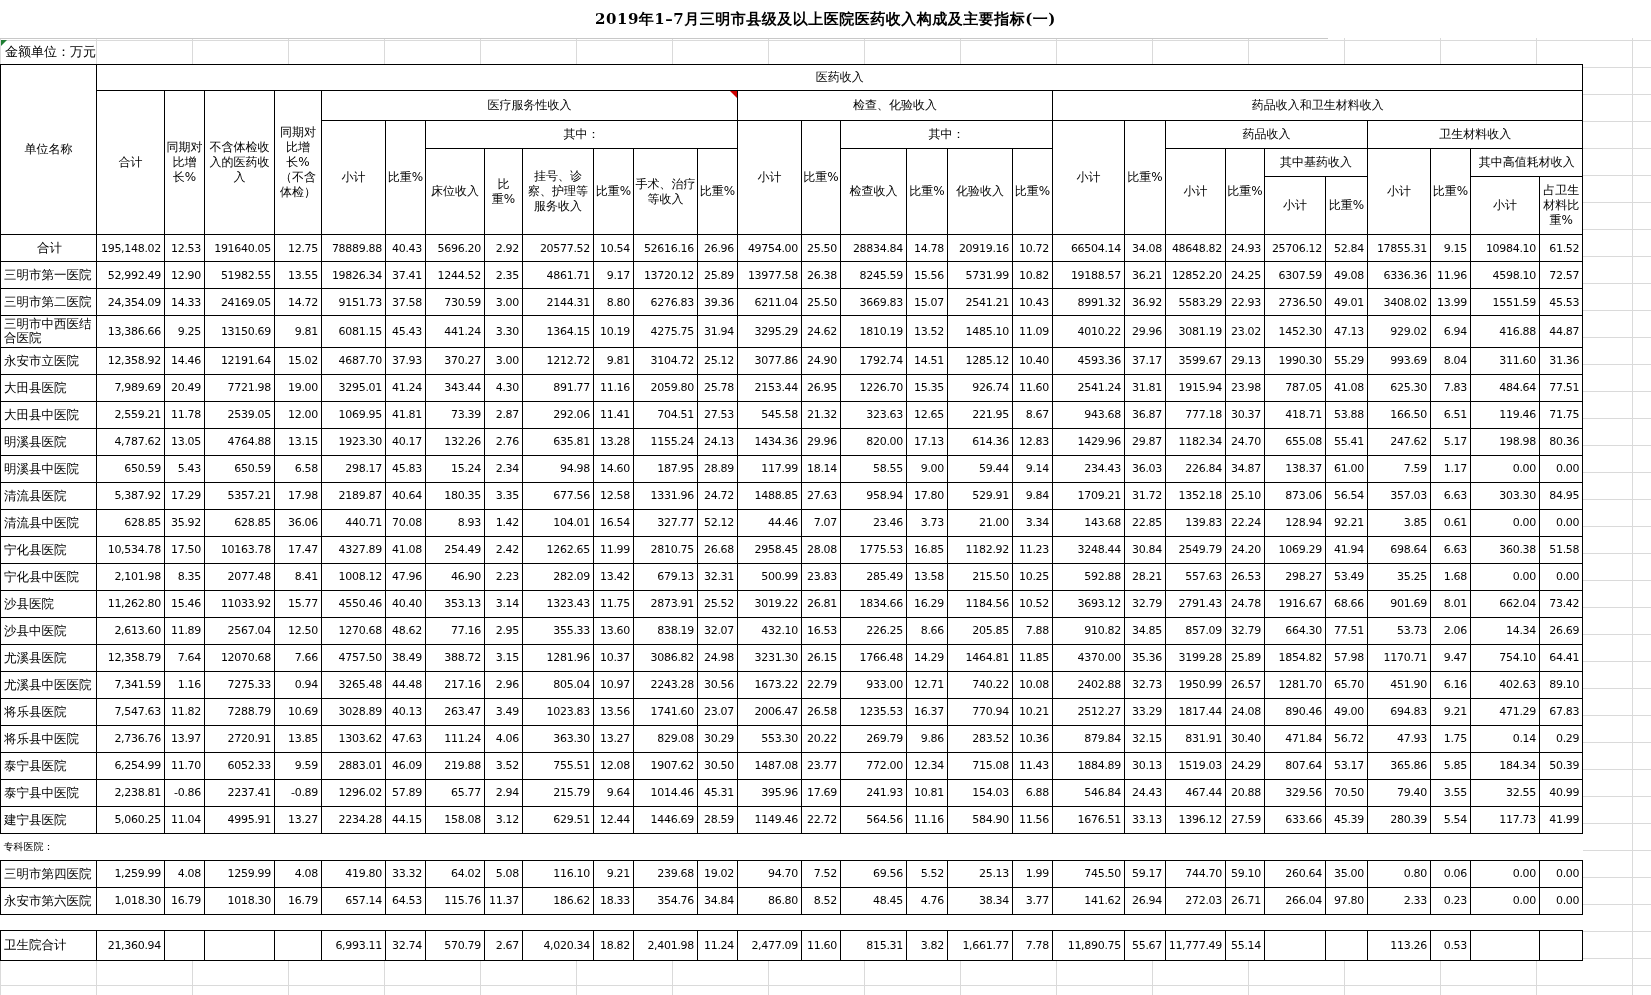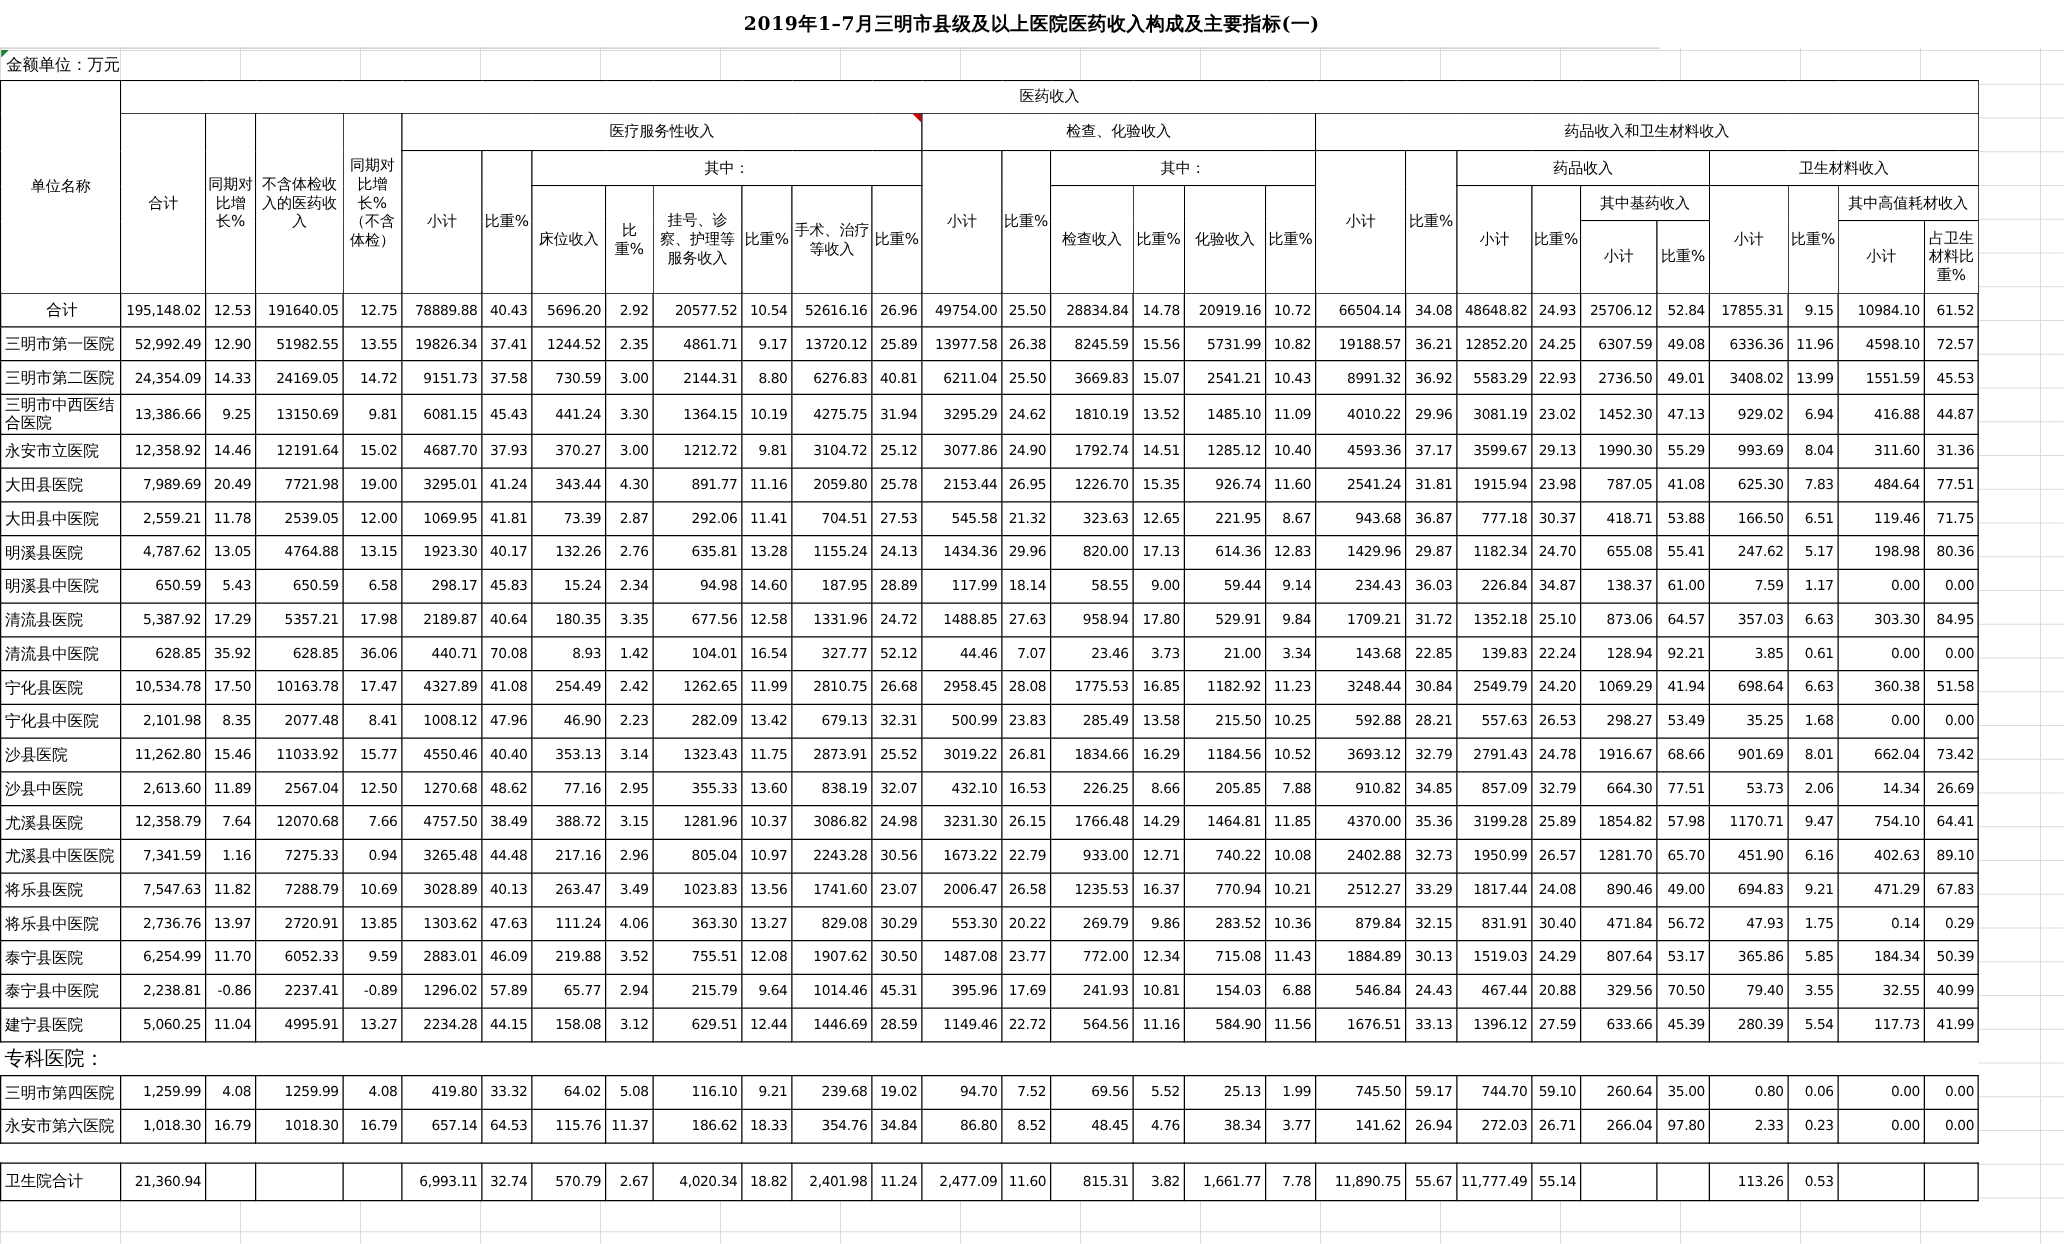--- a/index.html
+++ b/index.html
@@ -54,21 +54,21 @@
   td.num {
     font-family: "DejaVu Sans", "Liberation Sans", sans-serif;
     font-size: 11px; text-align: right; vertical-align: middle;
     padding: 1px 3px 1px 0; white-space: nowrap; overflow: hidden; background:#fff;
     letter-spacing: -0.3px;
   }
   tbody tr { height: 27px; }
   tr.label-row td, tr.spacer-row td {
     border: none; background: transparent;
   }
-  tr.label-row td { font-size: 16px; text-align: left; padding-left: 3px; background:#fff; }
+  tr.label-row td { font-size: 10px; text-align: left; padding-left: 3px; background:#fff; }
   tr.spacer-row { height: 16px; }
   tr.subtotal-row { height: 30px; }
   .note-row {
     width: 1651px; height: 20px; display: flex; align-items: center;
     background: #fff;
   }
   .note-row .note-text { font-size: 12.5px; padding-left: 4px; }
 </style>
 </head>
 <body>
@@ -236,21 +236,21 @@
           <td class="num">14.33</td>
           <td class="num">24169.05</td>
           <td class="num">14.72</td>
           <td class="num">9151.73</td>
           <td class="num">37.58</td>
           <td class="num">730.59</td>
           <td class="num">3.00</td>
           <td class="num">2144.31</td>
           <td class="num">8.80</td>
           <td class="num">6276.83</td>
-          <td class="num">40.81</td>
+          <td class="num">39.36</td>
           <td class="num">6211.04</td>
           <td class="num">25.50</td>
           <td class="num">3669.83</td>
           <td class="num">15.07</td>
           <td class="num">2541.21</td>
           <td class="num">10.43</td>
           <td class="num">8991.32</td>
           <td class="num">36.92</td>
           <td class="num">5583.29</td>
           <td class="num">22.93</td>
@@ -465,21 +465,21 @@
           <td class="num">27.63</td>
           <td class="num">958.94</td>
           <td class="num">17.80</td>
           <td class="num">529.91</td>
           <td class="num">9.84</td>
           <td class="num">1709.21</td>
           <td class="num">31.72</td>
           <td class="num">1352.18</td>
           <td class="num">25.10</td>
           <td class="num">873.06</td>
-          <td class="num">64.57</td>
+          <td class="num">56.54</td>
           <td class="num">357.03</td>
           <td class="num">6.63</td>
           <td class="num">303.30</td>
           <td class="num">84.95</td>
         </tr>
         <tr>
           <td class="name">清流县中医院</td>
           <td class="num">628.85</td>
           <td class="num">35.92</td>
           <td class="num">628.85</td>

